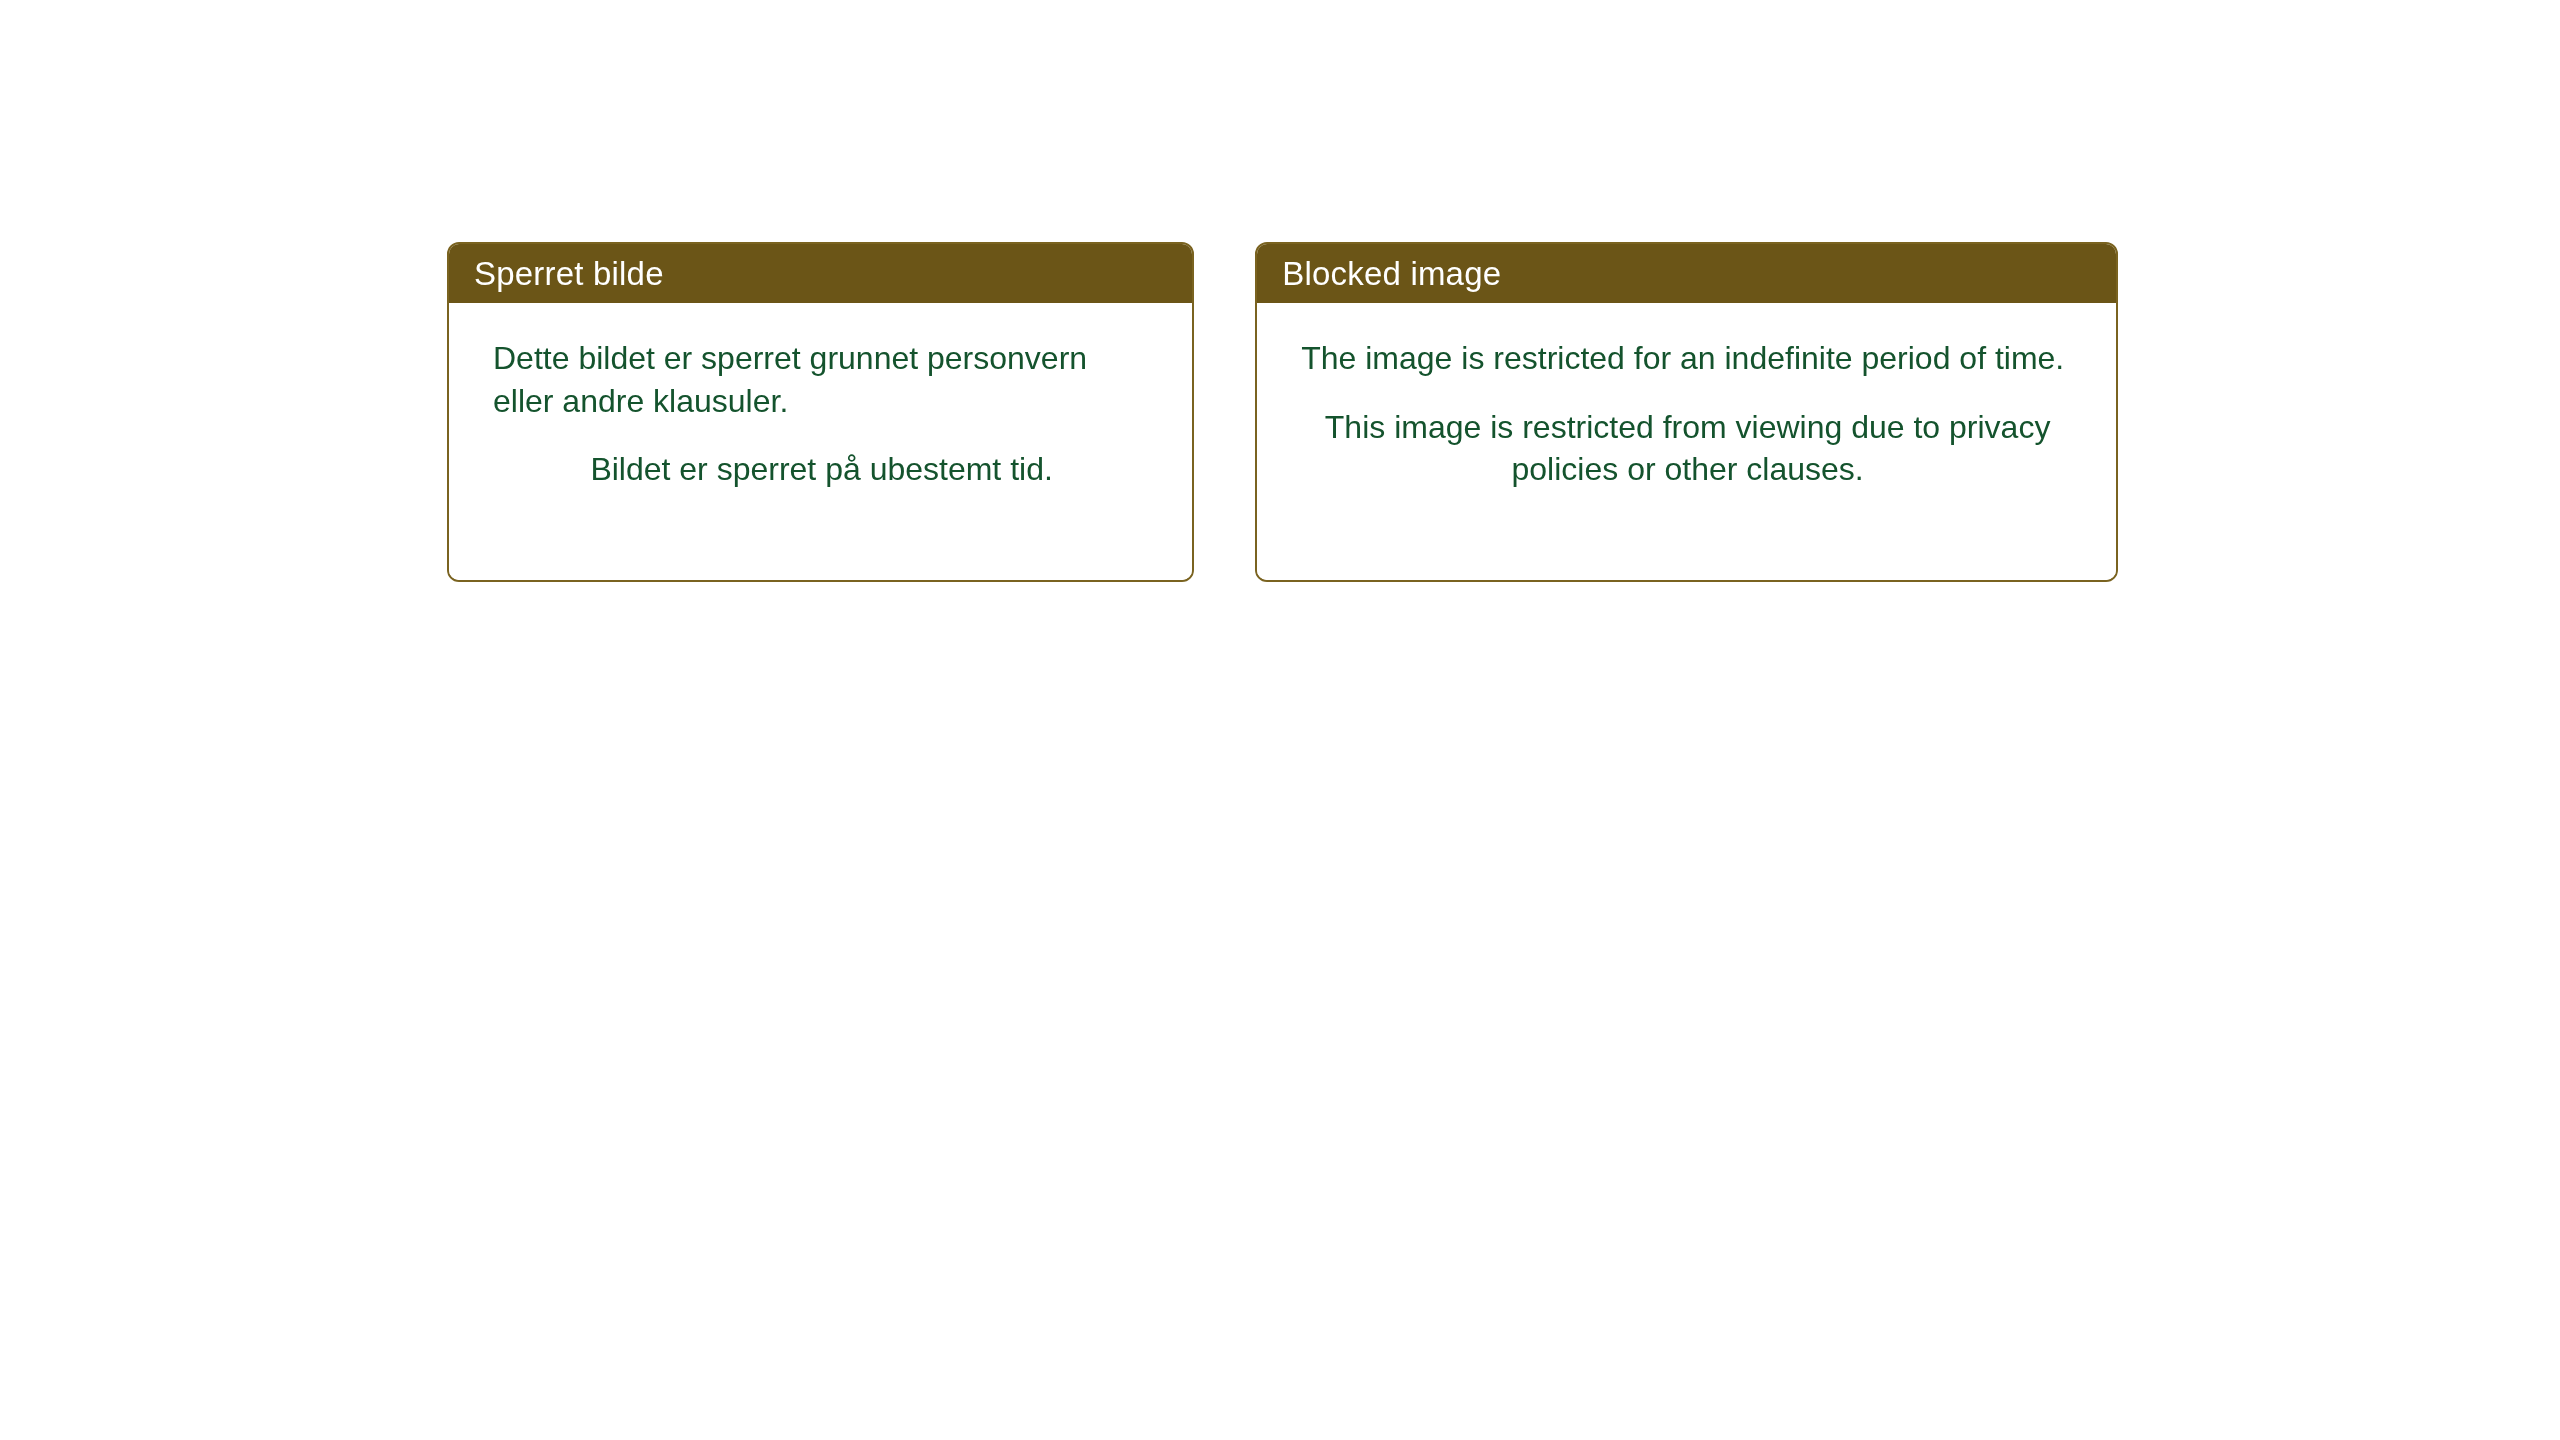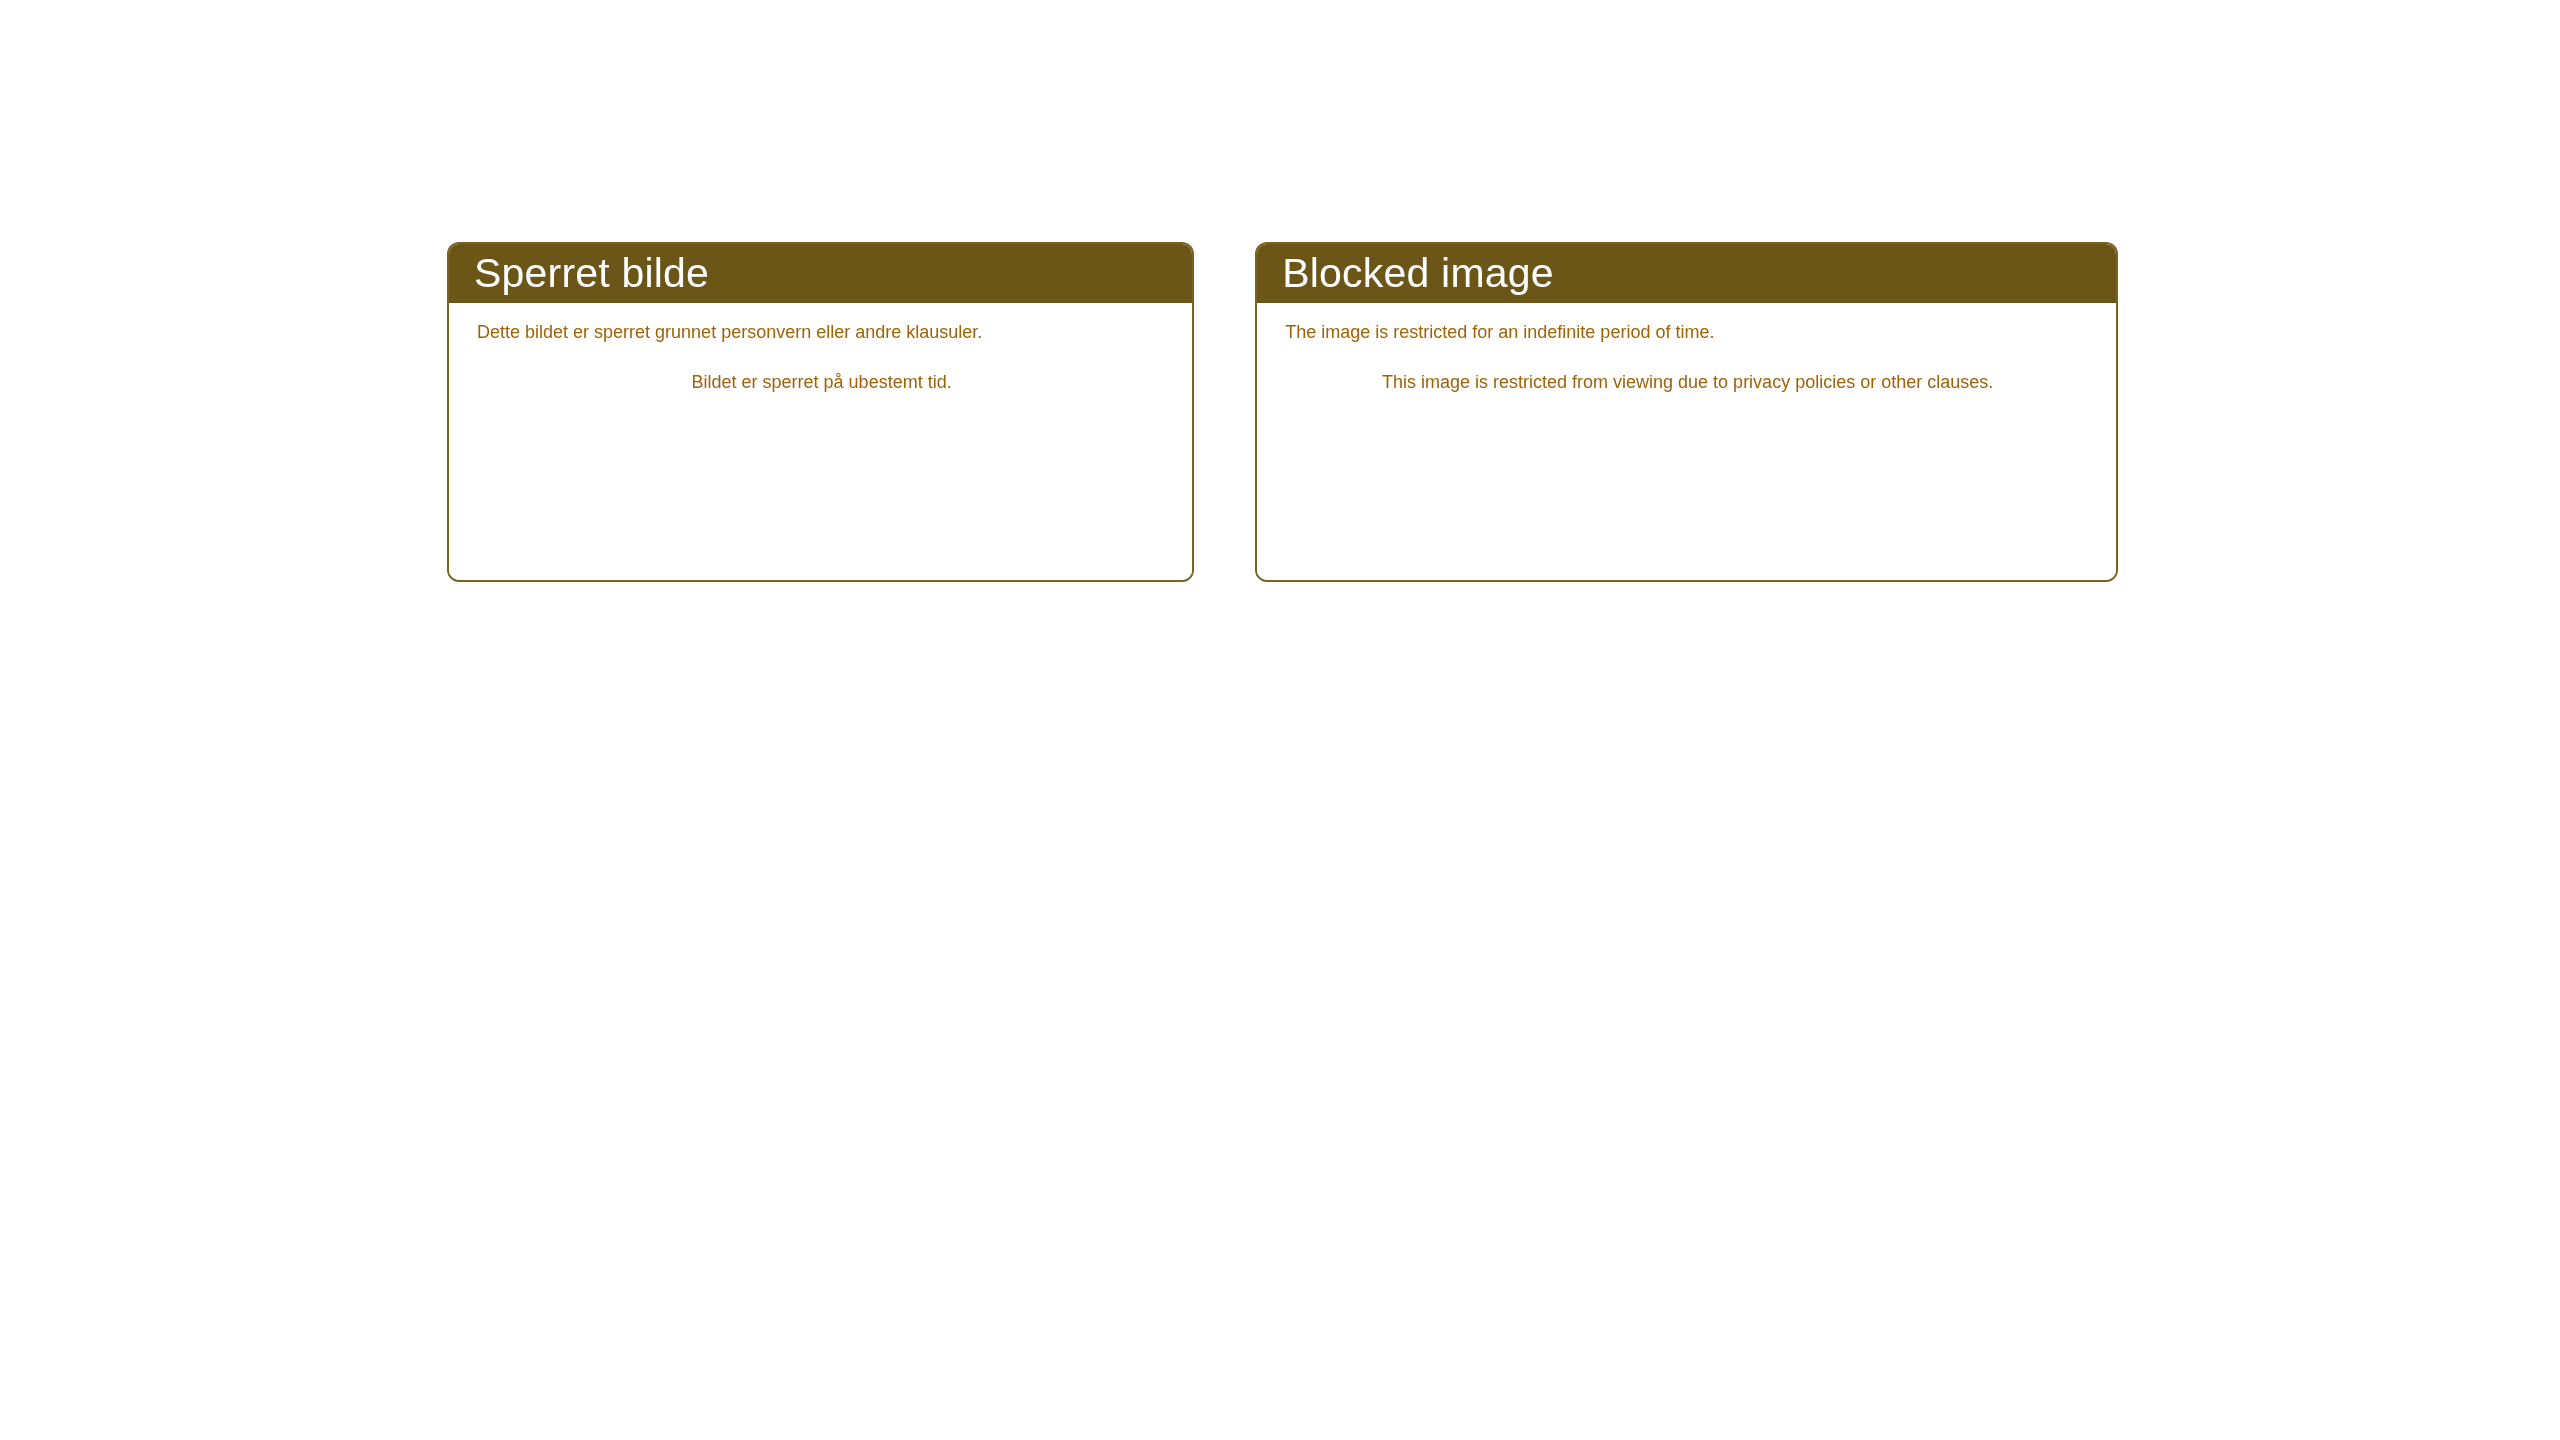--- a/index.html
+++ b/index.html
@@ -55,39 +55,39 @@
     padding: 0 0 0 26px;
     display: flex;
     align-items: center;
     border-top-left-radius: 10px;
     border-top-right-radius: 10px;
     margin: -1px -1px 0 -1px;
   }
 
   .card-title {
     color: #ffffff;
-    font-size: 41px;
+    font-size: 33px;
     font-weight: 400;
     line-height: 1;
     letter-spacing: 0.2px;
     white-space: nowrap;
   }
 
   .card-body {
     flex: 1 1 auto;
     background: #ffffff;
     box-sizing: border-box;
     padding: 18px 26px 0 28px;
   }
 
   .card-paragraph {
-    color: #a16207;
-    font-size: 18px;
+    color: #14532d;
+    font-size: 32px;
     line-height: 1.33;
-    margin: 0;
+    margin: 16px;
   }
 
   .card-paragraph + .card-paragraph {
     margin-top: 26px;
     text-align: center;
   }
 </style>
 </head>
 <body>
 

